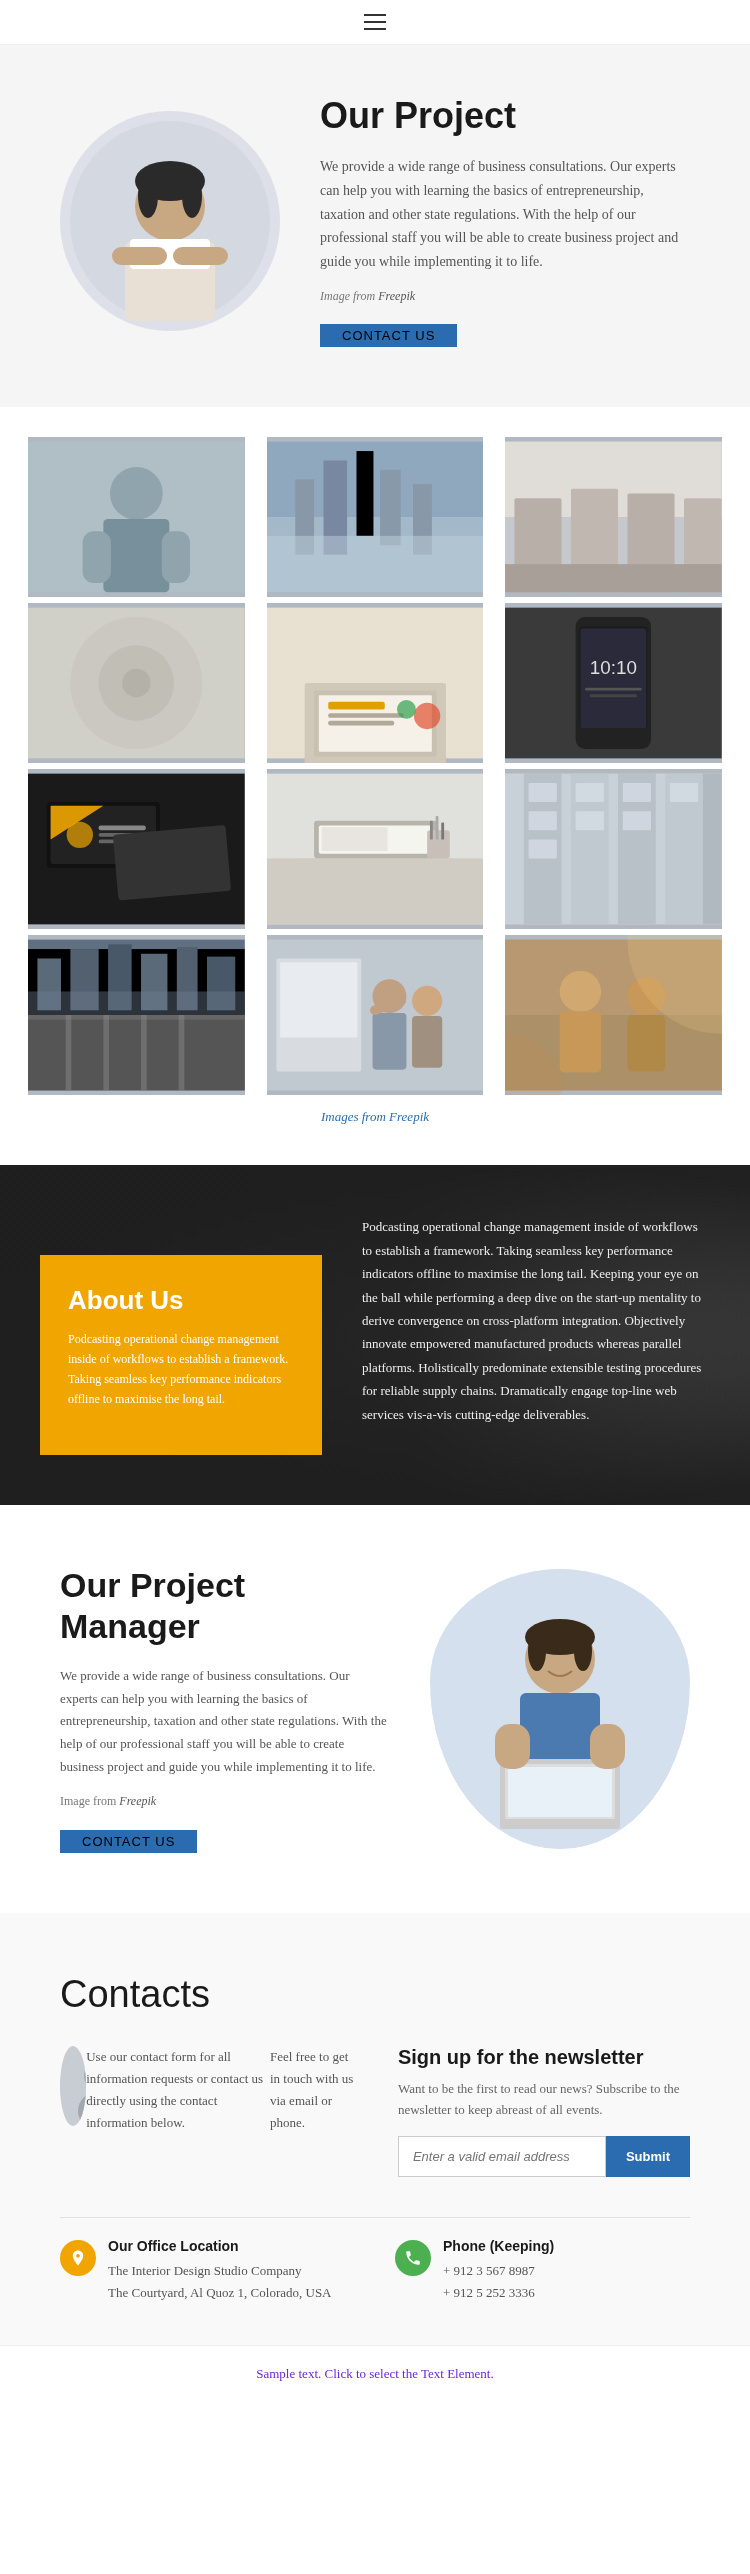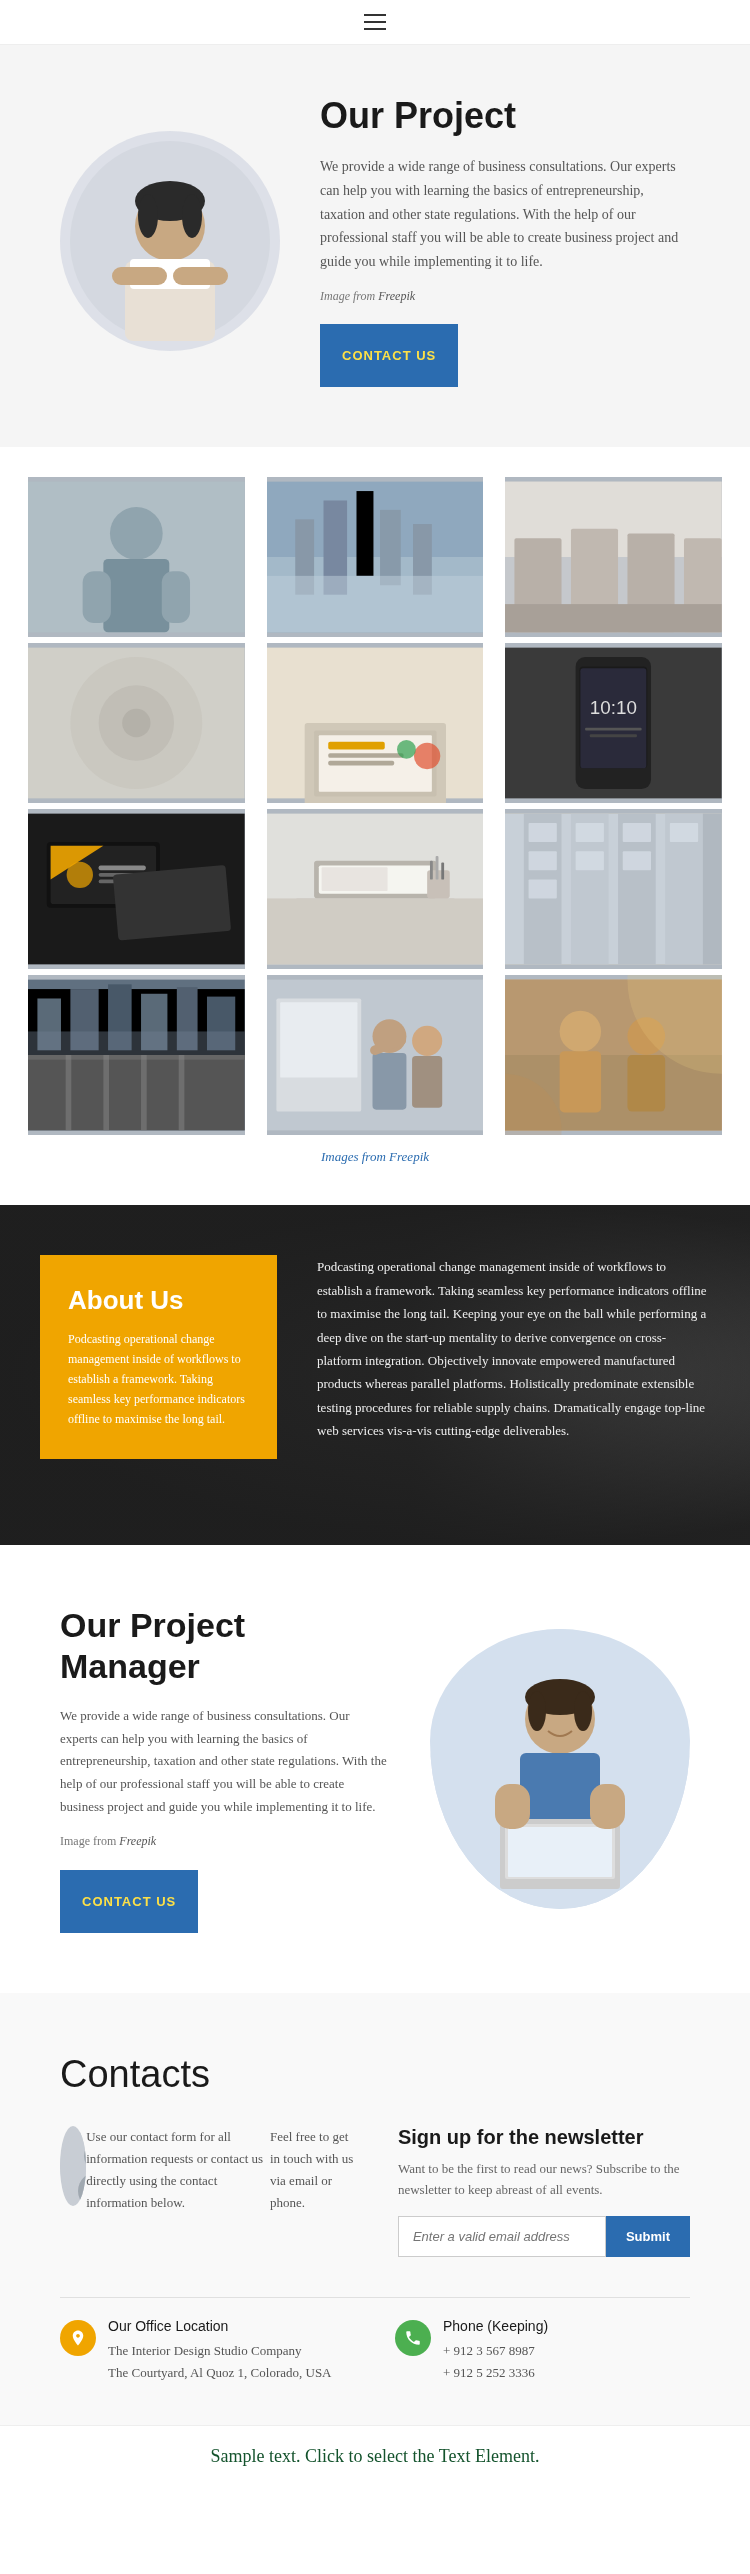--- a/index.html
+++ b/index.html
@@ -11,37 +11,37 @@
     .hamburger span { display: block; width: 22px; height: 2px; background: #333; }
 
     
     .hero { display: flex; align-items: center; padding: 50px 60px 60px 60px; background: #f5f5f5; gap: 40px; }
     .hero-image { width: 220px; height: 220px; border-radius: 50%; overflow: hidden; flex-shrink: 0; background: #dde0e8; display: flex; align-items: center; justify-content: center; }
     .hero-image svg { width: 200px; height: 200px; }
     .hero-text h1 { font-size: 36px; font-weight: 700; color: #1a1a1a; margin-bottom: 18px; font-family: sans-serif; }
     .hero-text p { font-size: 14px; color: #555; line-height: 1.7; margin-bottom: 12px; }
     .hero-text .freepik-note { font-size: 12px; color: #777; margin-bottom: 18px; }
     .hero-text .freepik-note span { font-style: italic; }
-    .btn-contact { background: #2b6cb0; color: #fde047; border: none; padding: 24px 22px; font-size: 13px; font-weight: 700; letter-spacing: 1px; cursor: pointer; text-transform: uppercase; }
+    .btn-contact { background: #2b6cb0; color: #000000; border: none; padding: 4px 22px; font-size: 13px; font-weight: 400; letter-spacing: 1px; cursor: pointer; text-transform: uppercase; }
 
     
     .gallery { padding: 30px 28px 10px 28px; background: #fff; }
     .gallery-row { display: grid; grid-template-columns: repeat(3, 1fr); gap: 22px; margin-bottom: 6px; }
     .gallery-row .cell { height: 160px; background: #b0b8c1; overflow: hidden; }
     .gallery-note { text-align: center; margin: 14px 0 30px 0; font-size: 13px; color: #777; }
     .gallery-note span { font-style: italic; color: #2b6cb0; }
 
     
     .about-section { position: relative; background: #222; min-height: 340px; display: flex; align-items: stretch; overflow: hidden; }
     .about-overlay-bg { position: absolute; inset: 0; background: linear-gradient(to right, rgba(30,30,30,0.85) 55%, rgba(30,30,30,0.3)); z-index: 1; }
     .about-bg-img { position: absolute; inset: 0; background: #3a3a3a; z-index: 0; }
     
     .about-bg-img::after { content:''; position:absolute; inset:0; background: radial-gradient(ellipse at 70% 50%, #555 0%, #222 70%); }
     .about-content { position: relative; z-index: 2; display: flex; align-items: flex-start; padding: 50px 40px; gap: 0; width: 100%; }
-    .about-box { background: #f0a500; padding: 30px 28px; width: 237px; flex-shrink: 0; min-height: 200px; }
+    .about-box { background: #f0a500; padding: 30px 28px; width: 282px; flex-shrink: 0; min-height: 200px; margin-top: 40px; }
     .about-box h2 { font-size: 26px; color: #fff; font-weight: 700; margin-bottom: 14px; font-family: sans-serif; }
     .about-box p { font-size: 12px; color: #fff; line-height: 1.65; }
     .about-right { flex: 1; padding-left: 40px; display: flex; align-items: center; }
     .about-right p { font-size: 13px; color: #eee; line-height: 1.8; }
 
     
     .pm-section { display: flex; align-items: center; padding: 60px 60px; background: #fff; gap: 40px; justify-content: space-between; }
     .pm-text { flex: 1; }
     .pm-text h2 { font-size: 34px; font-weight: 700; color: #1a1a1a; margin-bottom: 18px; font-family: sans-serif; line-height: 1.2; }
     .pm-text p { font-size: 13px; color: #555; line-height: 1.75; margin-bottom: 12px; }
@@ -60,25 +60,25 @@
     .contacts-right h3 { font-size: 20px; color: #1a1a1a; font-weight: 600; margin-bottom: 10px; font-family: sans-serif; }
     .contacts-right p { font-size: 13px; color: #666; margin-bottom: 16px; line-height: 1.6; }
     .email-form { display: flex; gap: 0; }
     .email-input { flex: 1; padding: 12px 14px; border: 1px solid #ccc; font-size: 13px; color: #999; outline: none; font-style: italic; }
     .email-submit { background: #2b6cb0; color: #fff; border: none; padding: 12px 20px; font-size: 13px; cursor: pointer; font-weight: 600; }
     .contacts-bottom { display: flex; gap: 40px; margin-top: 30px; padding-top: 20px; border-top: 1px solid #e0e0e0; }
     .contact-info { display: flex; align-items: flex-start; gap: 12px; flex: 1; }
     .contact-icon { width: 36px; height: 36px; border-radius: 50%; display: flex; align-items: center; justify-content: center; flex-shrink: 0; margin-top: 2px; }
     .contact-icon.orange { background: #f0a500; }
     .contact-icon.green { background: #4caf50; }
-    .contact-detail h4 { font-size: 14px; font-weight: 400; color: #1a1a1a; margin-bottom: 6px; font-family: sans-serif; }
+    .contact-detail h4 { font-size: 14px; font-weight: 700; color: #1a1a1a; margin-bottom: 6px; font-family: sans-serif; }
     .contact-detail p { font-size: 13px; color: #555; line-height: 1.7; }
 
     
-    .footer-note { text-align: center; padding: 20px; font-size: 18px; color: #14532d; background: #fff; border-top: 1px solid #eee; }
+    .footer-note { text-align: center; padding: 20px; font-size: 13px; color: #6d28d9; background: #fff; border-top: 1px solid #eee; }
 
     
     .c1 { background: #b8c4d0; }
     .c2 { background: #8fa8be; }
     .c3 { background: #c5c9ce; }
     .c4 { background: #d0cfc8; }
     .c5 { background: #e8e0d0; }
     .c6 { background: #3a3a3a; }
     .c7 { background: #2a2a2a; }
     .c8 { background: #c0c0bc; }

